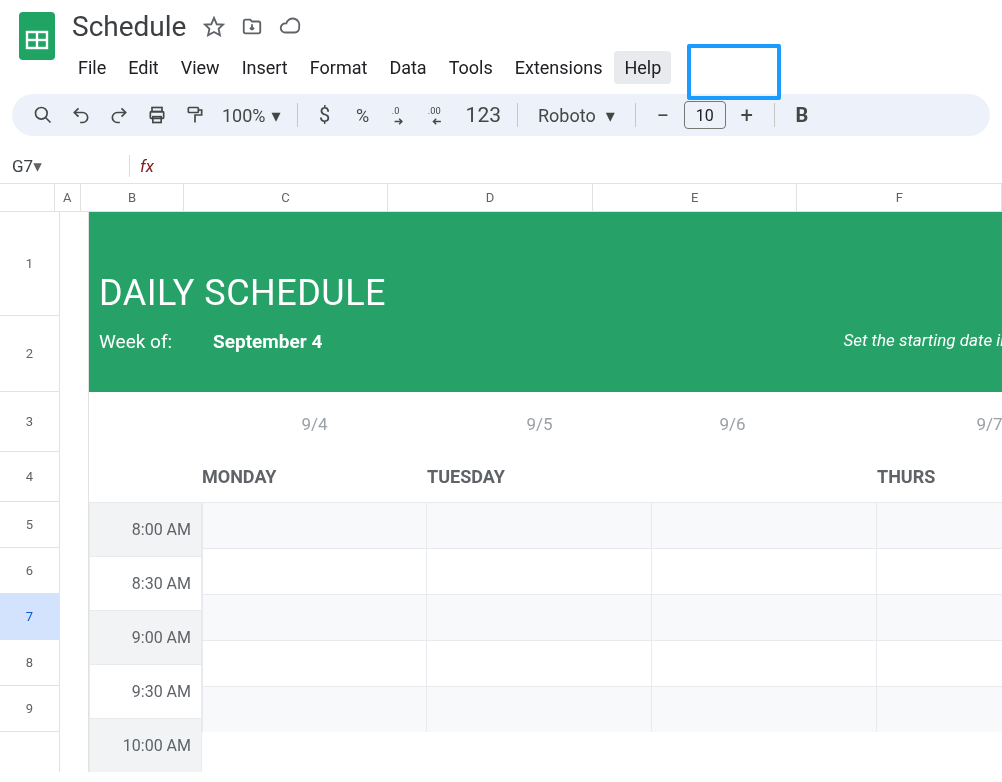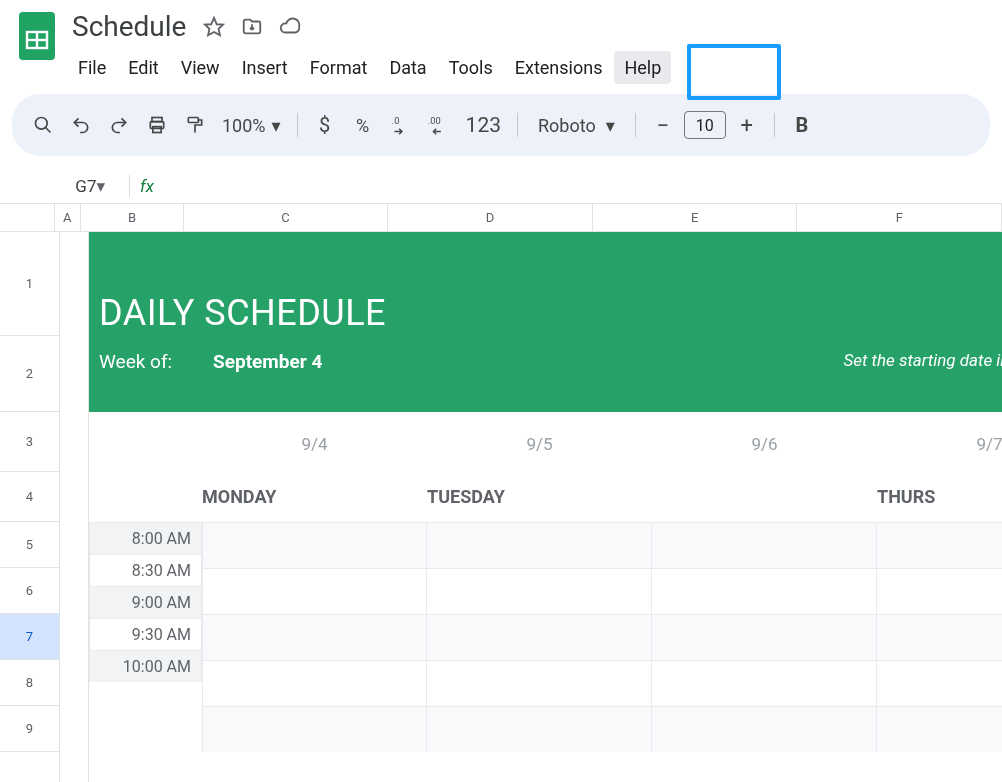--- a/index.html
+++ b/index.html
@@ -64,21 +64,21 @@
     border: 4px solid #1a9cff;
     border-radius: 2px;
     pointer-events:none;
   }
 
   
   .toolbar-wrap {
     margin: 10px 12px 0 12px;
     background:#edf2fa;
     border-radius: 28px;
-    height: 62px;
+    height: 42px;
     display:flex;
     align-items:center;
     padding: 0 14px;
     gap: 4px;
   }
   .tool-btn {
     width: 34px; height:34px;
     display:flex;align-items:center;justify-content:center;
     color:#444746;
     border-radius:4px;
@@ -108,27 +108,27 @@
   
   .namebox-row {
     display:flex;align-items:center;
     height:36px;
     border-bottom:1px solid #e1e3e1;
     margin-top:12px;
     padding-left: 8px;
   }
   .name-box {
     width:105px;
-    display:flex;align-items:center;justify-content:flex-end;
+    display:flex;align-items:center;justify-content:flex-start;
     font-size:17px;color:#3c4043;
     padding: 0 8px 0 4px;
   }
   .name-caret { color:#5f6368; }
   .fx-sep { width:1px;height:22px;background:#dadce0;margin:0 10px 0 16px;}
-  .fx-label { font-style:italic; color:#15803d; font-size:17px;}
+  .fx-label { font-style:italic; color:#7f1d1d; font-size:17px;}
 
   
   .grid-area {
     position:relative;
     width:100%;
     overflow:hidden;
   }
   .col-headers {
     display:flex;
     height:28px;
@@ -201,21 +201,21 @@
     text-align:left;
   }
 
   
   .time-col {
     position:absolute;
     width:113px;
     left:29px;
   }
   .time-cell {
-    height:32px;
+    height:54px;
     display:flex;align-items:center;justify-content:flex-end;
     padding-right:10px;
     font-size:16px;color:#5f6368;
     border-top:1px solid #e8eaed;
     border-right:1px solid #e8eaed;
     border-left:1px solid #e8eaed;
   }
   .time-cell.alt { background:#f1f3f4; }
   .slot-col {
     position:absolute;
@@ -381,21 +381,21 @@
         <div class="banner-title" style="left:10px;top:60px;">DAILY SCHEDULE</div>
         <div class="banner-weekof" style="left:10px;top:118px;">Week of:</div>
         <div class="banner-date" style="left:124px;top:118px;">September 4</div>
         <div class="banner-hint" style="right:0px;top:118px;">Set the starting date in ce</div>
       </div>
       <div class="colA-border" style="height:560px;"></div>
     <div class="day-date" style="left: 142px; width: 225px; top: 202px;">9/4</div>
         <div class="day-name" style="left: 142px; width: 225px; top: 254px;">MONDAY</div>
         <div class="day-date" style="left: 367px; width: 225px; top: 202px;">9/5</div>
         <div class="day-name" style="left: 367px; width: 225px; top: 254px;">TUESDAY</div>
-        <div class="day-date" style="left: 592px; width: 225px; top: 202px;">9/6</div>
+        <div class="day-date" style="left: 560px; width: 225px; top: 202px;">9/6</div>
         <div class="day-date" style="left: 817px; width: 225px; top: 202px;">9/7</div>
         <div class="day-name" style="left: 817px; width: 225px; top: 254px;">THURS</div>
         <div class="time-col" style="top: 290px;">
           <div class="time-cell alt">8:00 AM</div>
           <div class="time-cell">8:30 AM</div>
           <div class="time-cell alt">9:00 AM</div>
           <div class="time-cell">9:30 AM</div>
           <div class="time-cell alt">10:00 AM</div>
         </div>
         <div class="slot-col first-slot-col" style="left: 142px; width: 225px; top: 290px;">

